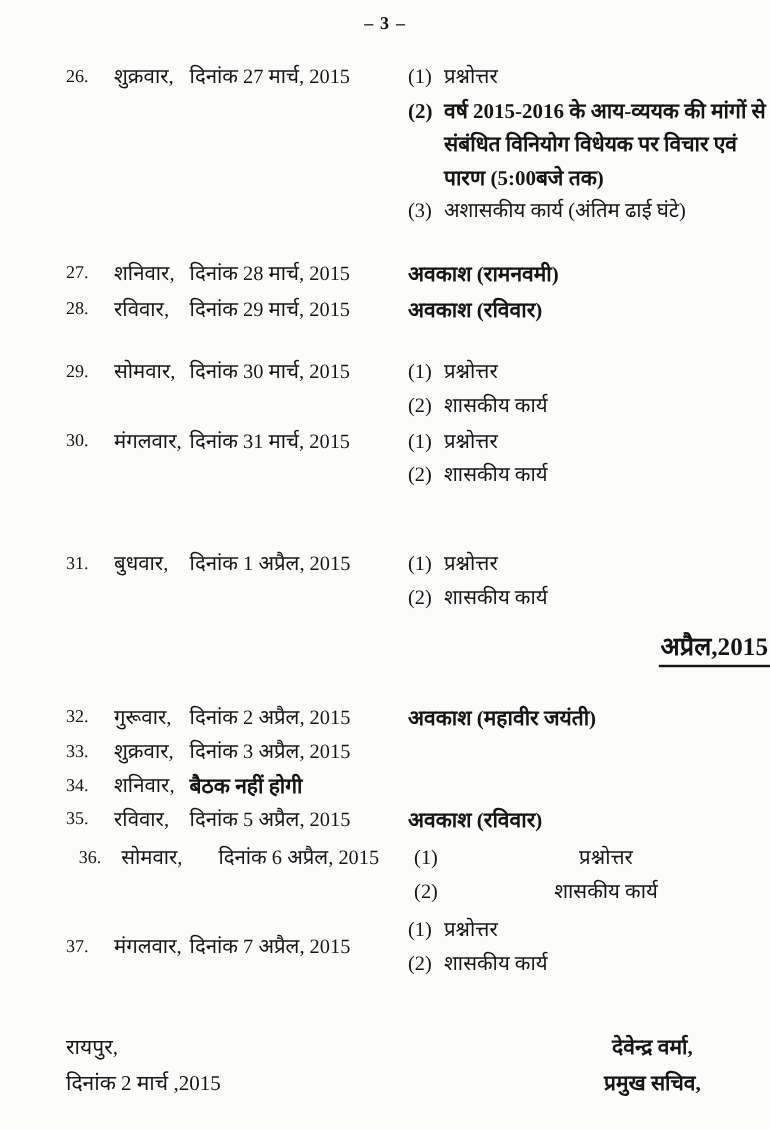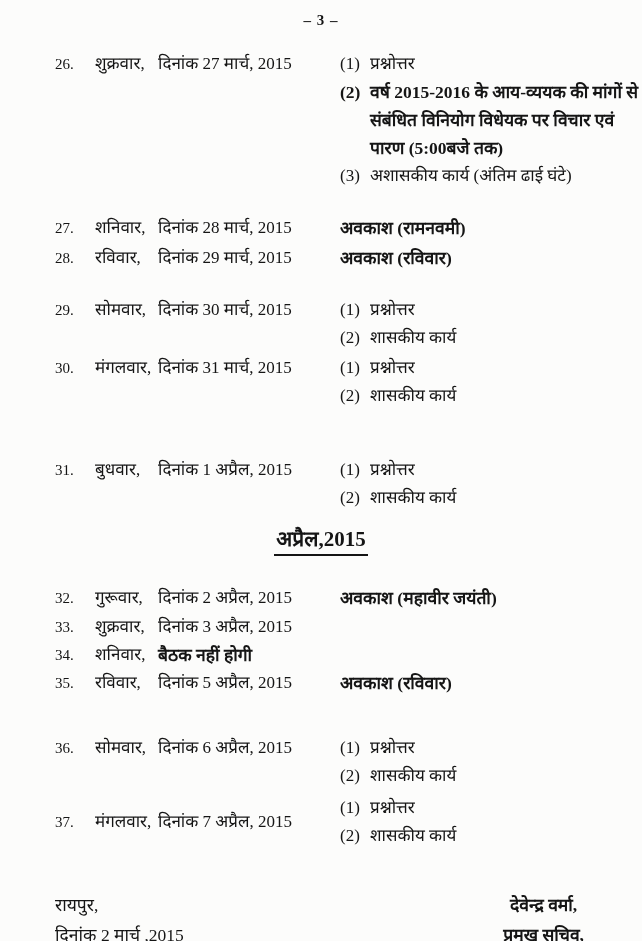--- a/index.html
+++ b/index.html
@@ -37,21 +37,21 @@
     font-size: 15px;
   }
   .c-day  { flex: 0 0 63px; }
   .c-date { flex: 0 0 182px; }
   .c-items { flex: 1 1 auto; padding-right: 2px; }
   .item { display: flex; align-items: flex-start; }
   .marker { flex: 0 0 30px; }
   .txt { flex: 1 1 auto; }
   .b { font-weight: 700; font-size: 17.5px; }
   .section-heading {
-    text-align: center;
+    text-align: right;
     margin-top: 14px;
     height: 32px;
   }
   .section-heading span {
     display: inline-block;
     font-weight: 700;
     font-size: 21px;
     line-height: 26px;
     border-bottom: 2px solid #151515;
     padding: 0 2px 2px 2px;
@@ -64,21 +64,21 @@
     line-height: 30px;
   }
   .footer-left  { margin-left: 55px; }
   .footer-right { text-align: center; margin-right: 58px; font-weight: 700; }
   .m24 { margin-top: 24px; }
   .m2  { margin-top: 2px; }
   .m46 { margin-top: 46px; }
   .m14 { margin-top: 26px; }
   .m1  { margin-top: 1px; }
   .m0  { margin-top: 0; }
-  .m21 { margin-top: 37px; }
+  .m21 { margin-top: 4px; text-align: center; }
   .m4  { margin-top: 4px; align-items: center; }
   .m20 { margin-top: 20px; }
 </style>
 </head>
 <body>
 
 <div class="page">
 
   <div class="page-number">– 3 –</div>
 

